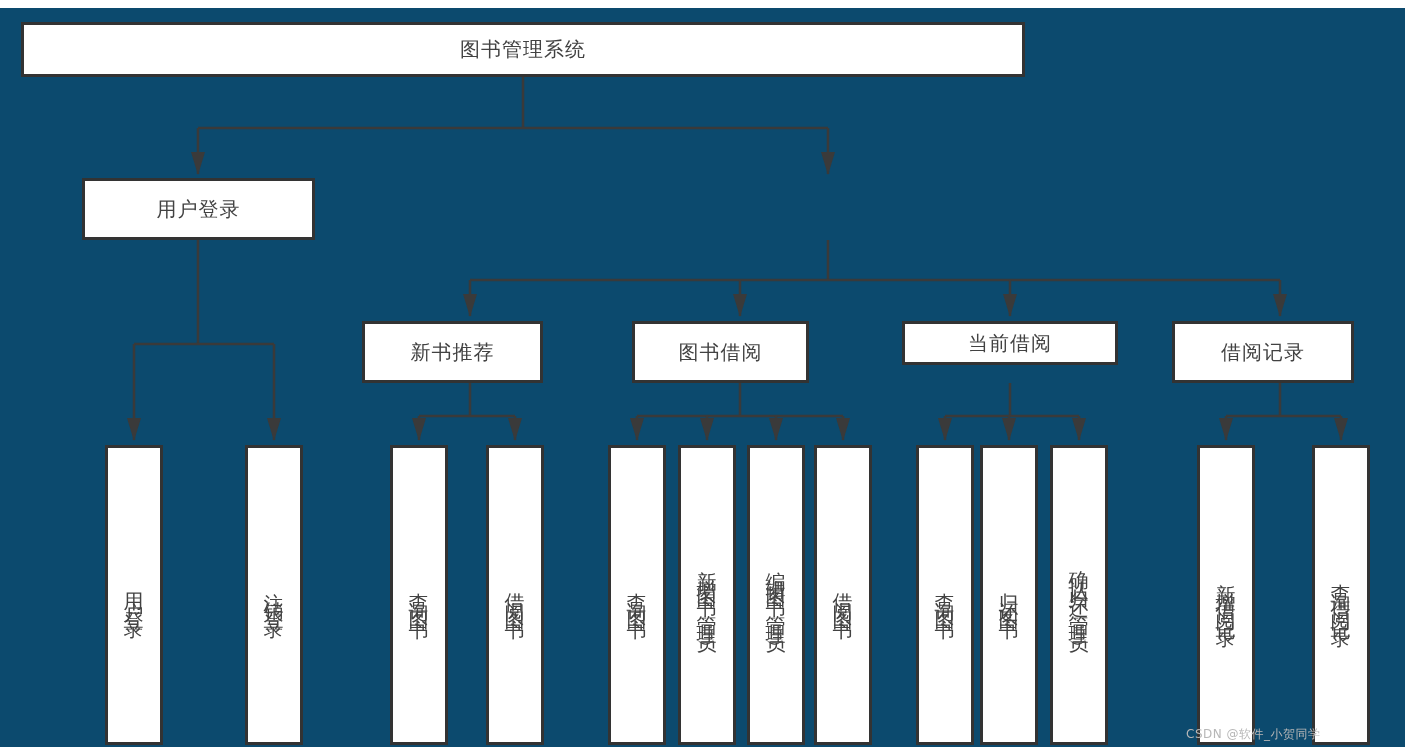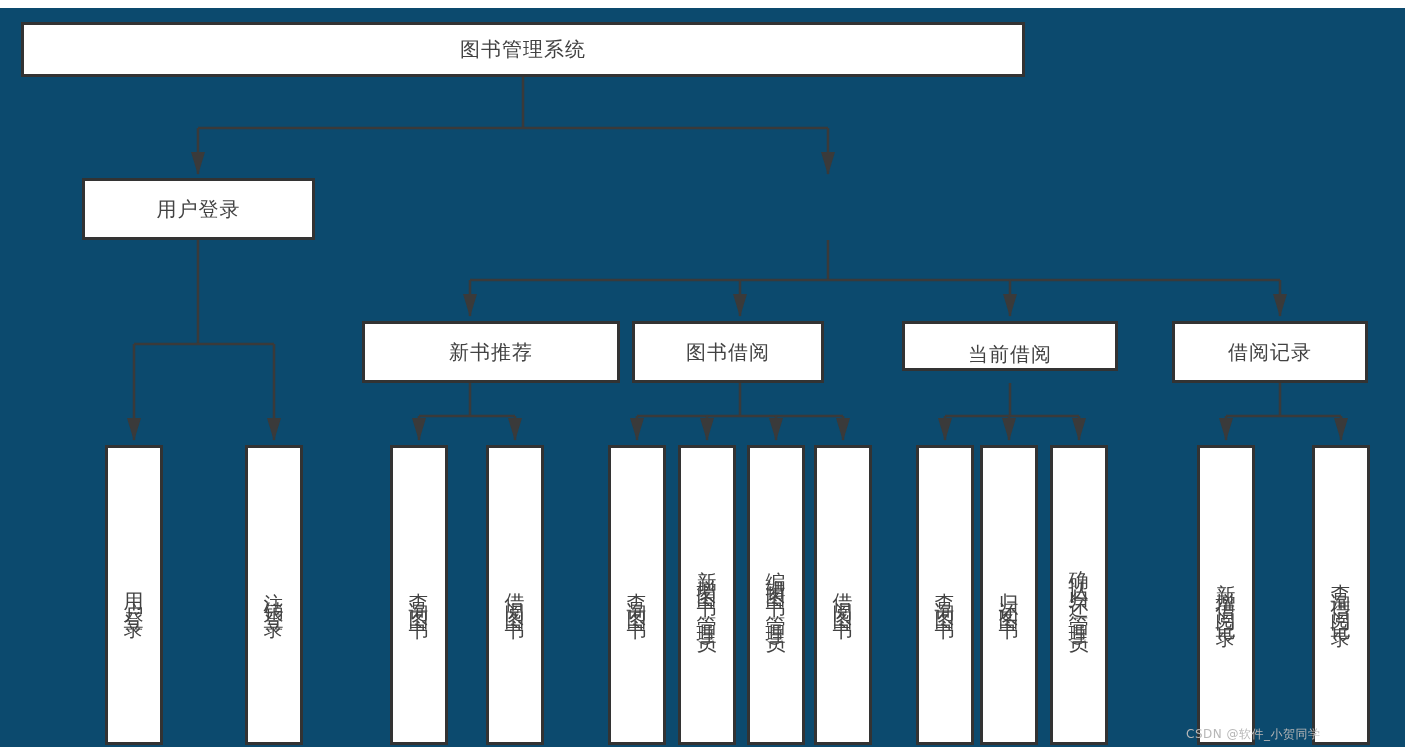--- a/index.html
+++ b/index.html
@@ -93,30 +93,30 @@
   </svg>
 
   <div class="node hnode" style="left:21px;top:14px;width:1004px;height:55px;">
     <span>图书管理系统</span>
   </div>
 
   <div class="node hnode" style="left:82px;top:170px;width:233px;height:62px;">
     <span>用户登录</span>
   </div>
 
-  <div class="node hnode" style="left:362px;top:313px;width:258px;height:62px;">
+  <div class="node hnode" style="left:362px;top:313px;width:181px;height:62px;">
     <span>新书推荐</span>
   </div>
-  <div class="node hnode" style="left:632px;top:313px;width:192px;height:62px;">
+  <div class="node hnode" style="left:632px;top:313px;width:177px;height:62px;">
     <span>图书借阅</span>
   </div>
-  <div class="node hnode" style="left:902px;top:313px;width:216px;height:50px;align-items:flex-end;">
+  <div class="node hnode" style="left:902px;top:313px;width:216px;height:44px;">
     <span>当前借阅</span>
   </div>
-  <div class="node hnode" style="left:1172px;top:313px;width:196px;height:62px;">
+  <div class="node hnode" style="left:1172px;top:313px;width:182px;height:62px;">
     <span>借阅记录</span>
   </div>
 
   <div class="node vnode" style="left:105px;top:437px;width:58px;height:300px;">
     <span>用户登录</span>
   </div>
   <div class="node vnode" style="left:245px;top:437px;width:58px;height:300px;">
     <span>注销登录</span>
   </div>
 

